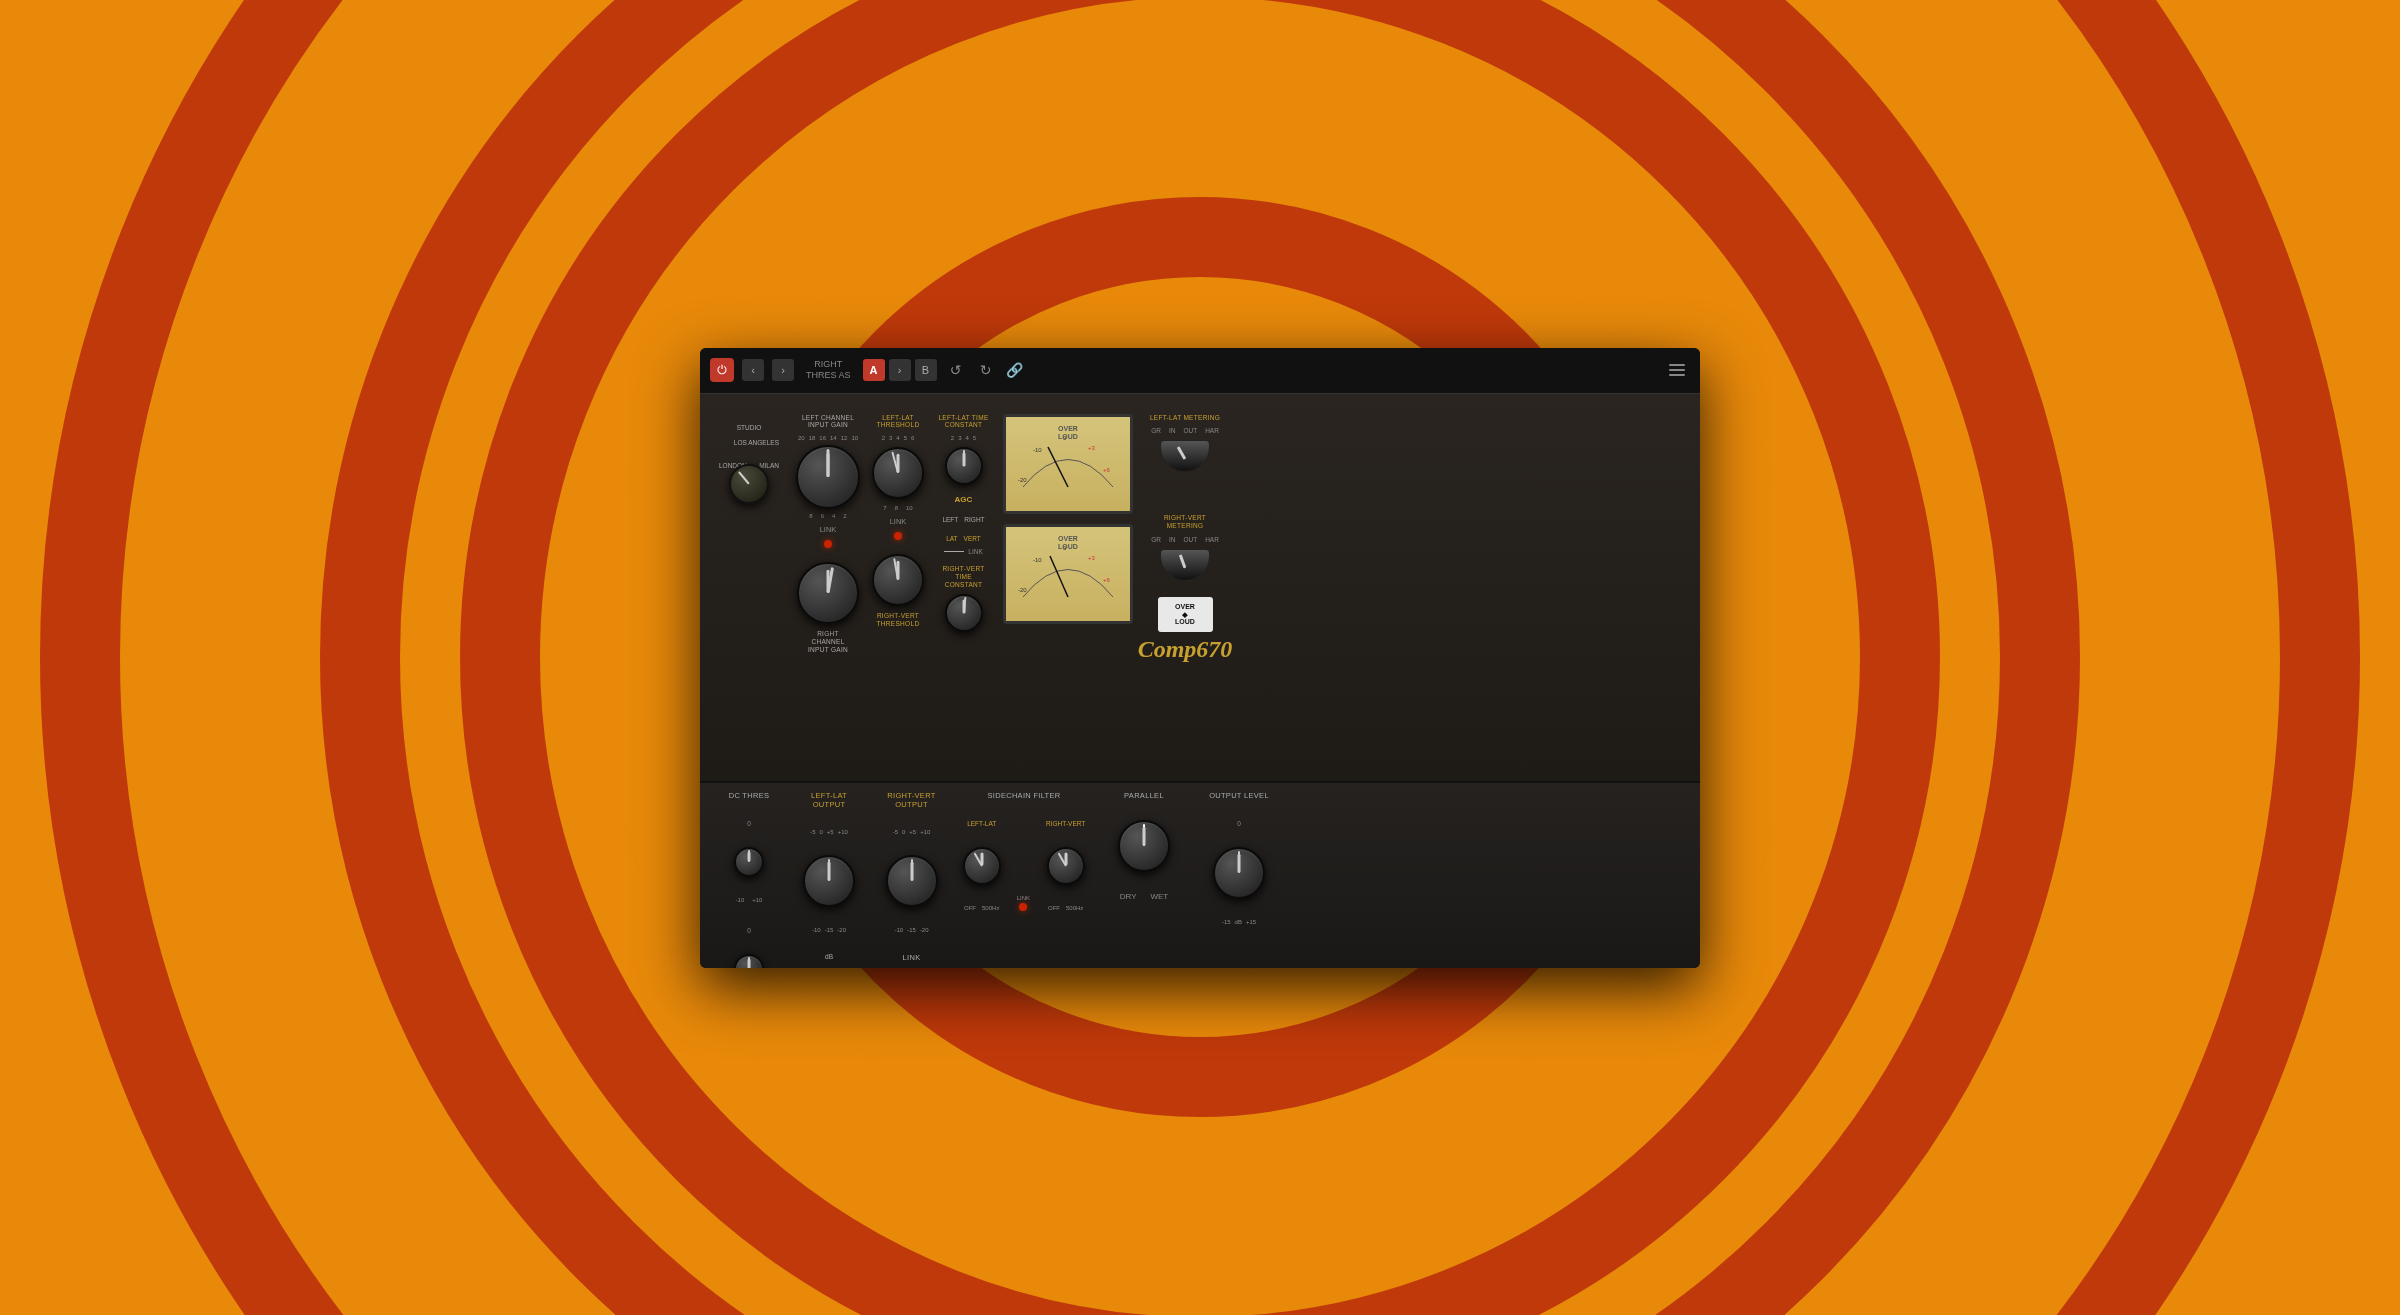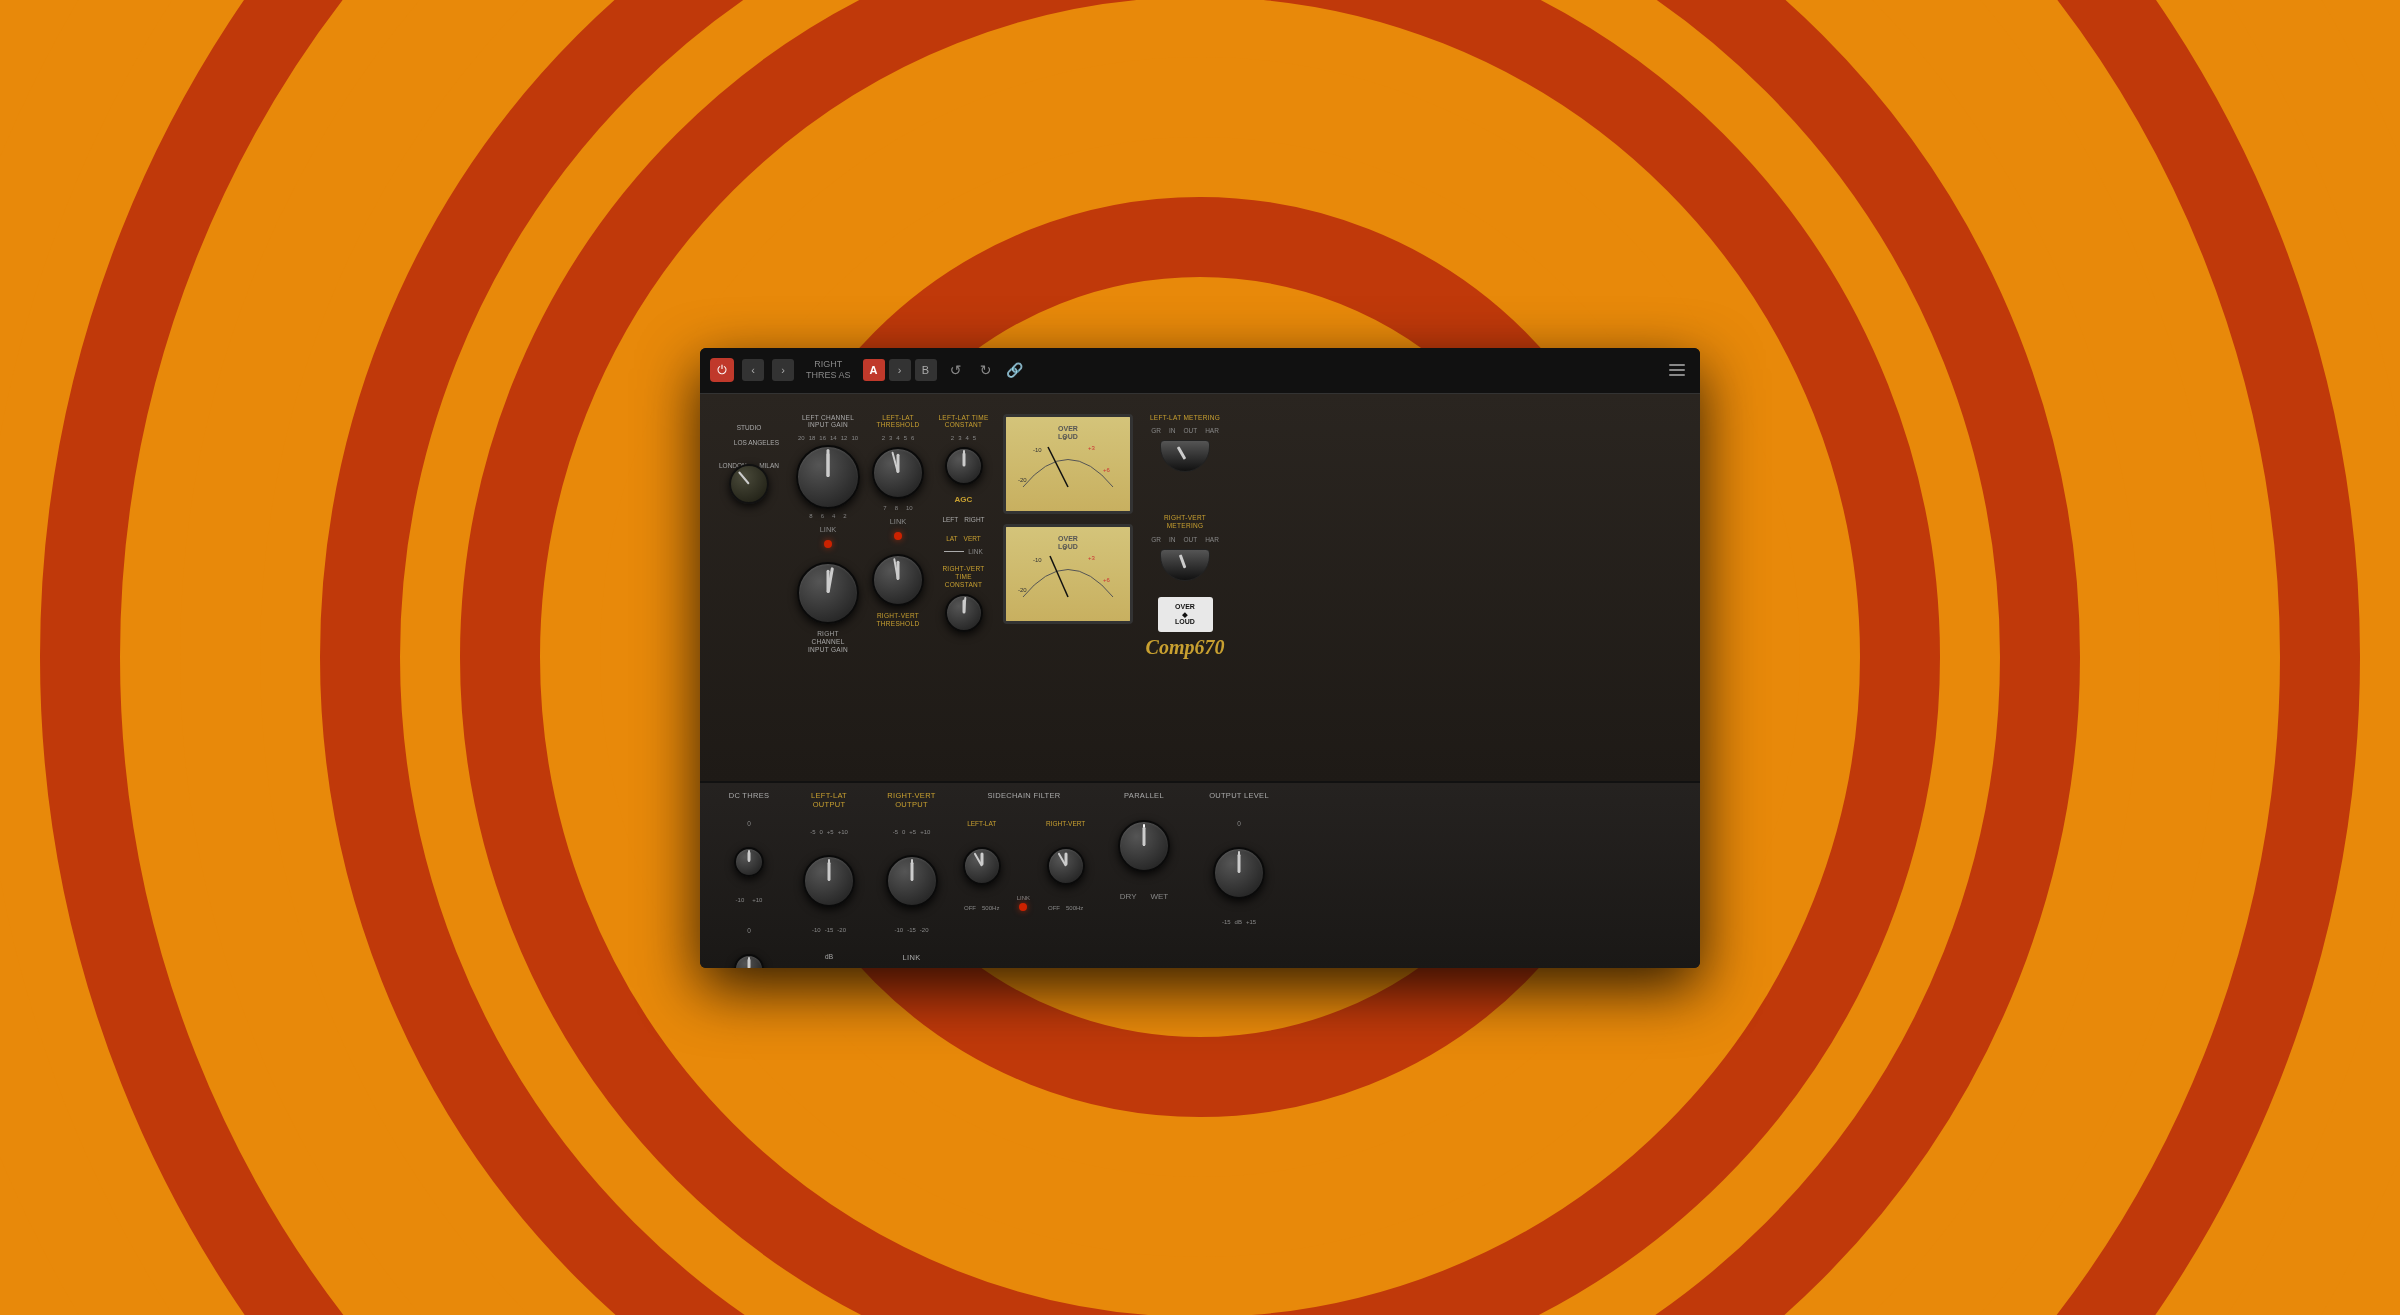--- a/index.html
+++ b/index.html
@@ -313,21 +313,21 @@
       align-items: center;
       justify-content: center;
       font-size: 7px;
       font-weight: bold;
       color: #111;
       line-height: 1.1;
     }
 
     .comp670-text {
       color: #c8a030;
-      font-size: 20px;
+      font-size: 24px;
       font-style: italic;
       font-weight: bold;
       font-family: Georgia, serif;
     }
 
     
     .link-label {
       font-size: 7.5px;
       color: #888;
       text-align: center;

